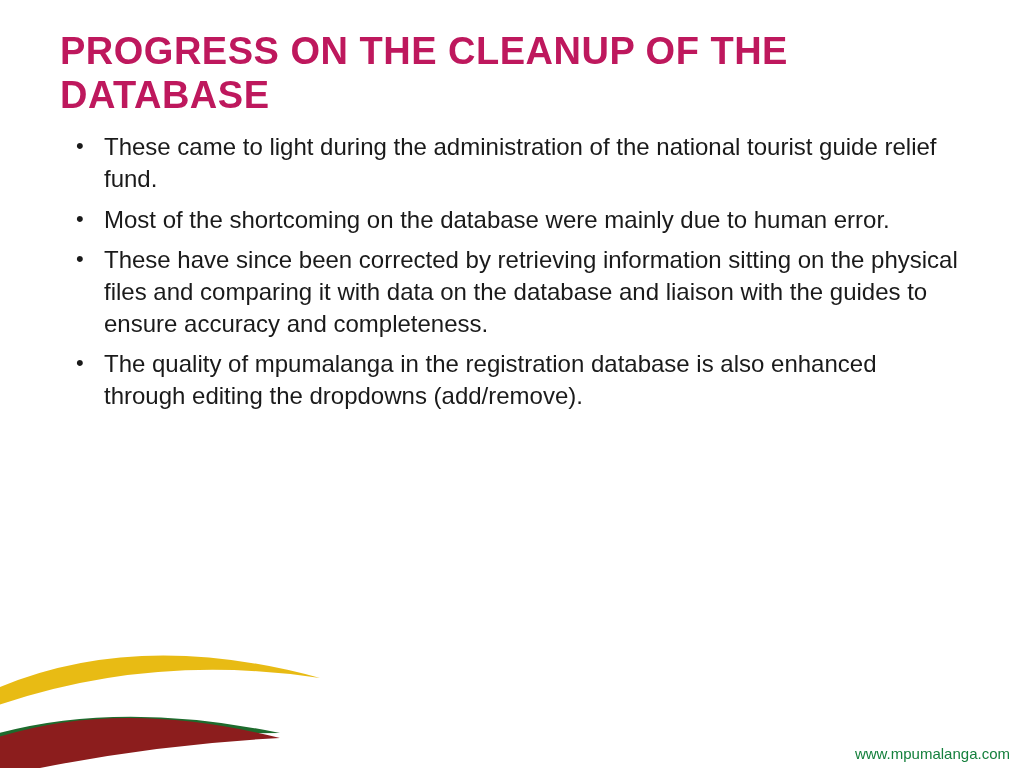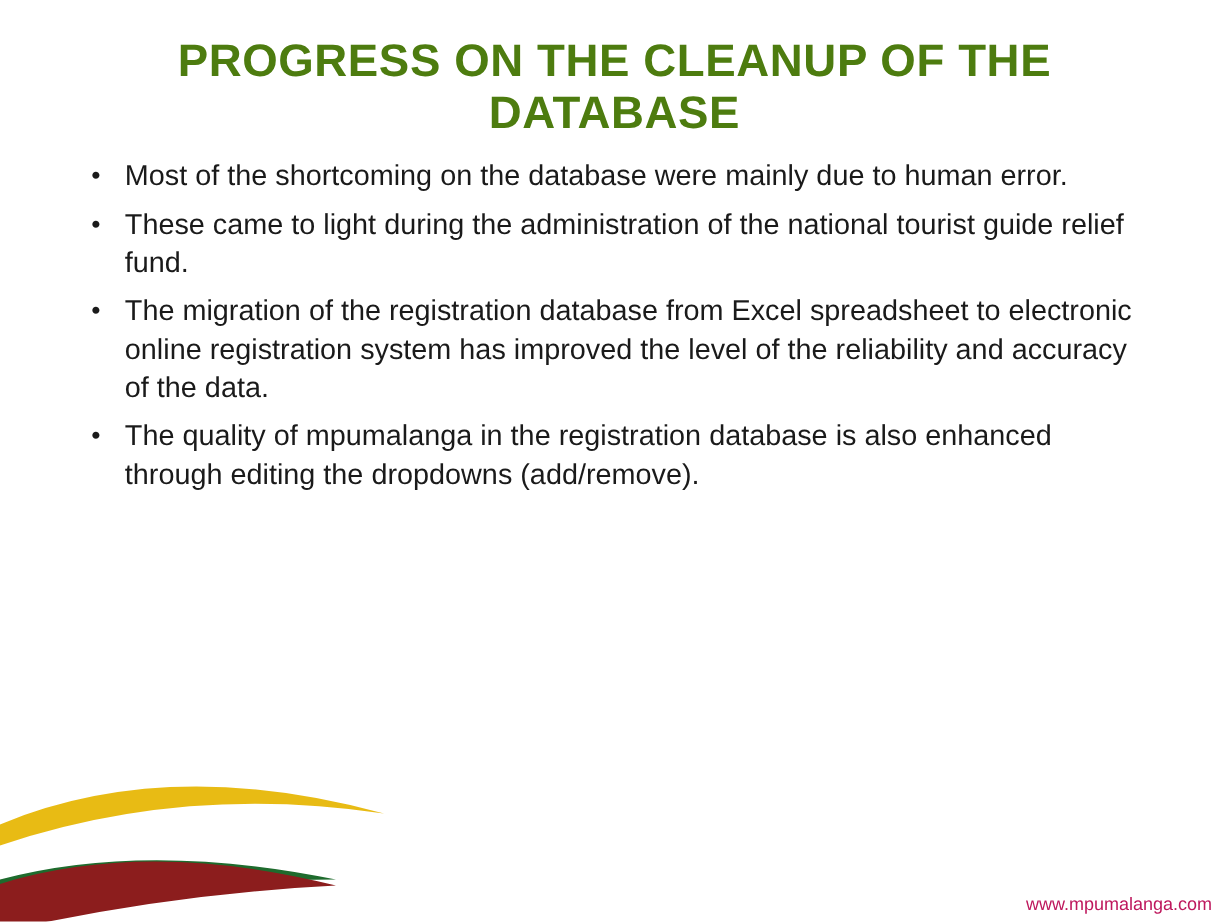--- a/index.html
+++ b/index.html
@@ -9,24 +9,24 @@
     font-family: Arial, Helvetica, sans-serif;
     position: relative;
   }
   .slide {
     width: 1024px;
     height: 768px;
     position: relative;
     padding: 30px 60px 0 60px;
   }
   .title {
-    color: #4d7c0f;
+    color: #be185d;
     font-weight: bold;
     font-size: 38px;
-    text-align: center;
+    text-align: left;
     line-height: 1.15;
     margin-bottom: 14px;
     letter-spacing: 0.5px;
   }
   ul.bullets {
     list-style: none;
     padding-left: 44px;
   }
   ul.bullets li {
     position: relative;
@@ -42,44 +42,44 @@
     left: -28px;
     top: 0;
     font-size: 22px;
     color: #1a1a1a;
   }
   .footer-url {
     position: absolute;
     right: 14px;
     bottom: 6px;
     font-size: 15px;
-    color: #be185d;
+    color: #15803d;
     font-family: Arial, Helvetica, sans-serif;
   }
   
   .swoosh {
     position: absolute;
     pointer-events: none;
   }
   .swoosh svg { display: block; }
   .swoosh-yellow { left: -40px; bottom: 40px; }
   .swoosh-maroon { left: -80px; bottom: -30px; }
   .swoosh-green  { left: -60px; bottom: -10px; }
 </style>
 </head>
 <body>
 
 <div class="slide">
 
   <h1 class="title">PROGRESS ON THE CLEANUP OF THE DATABASE</h1>
 
   <ul class="bullets">
+    <li>These came to light during the administration of the national tourist guide relief fund.</li>
     <li>Most of the shortcoming on the database were mainly due to human error.</li>
-    <li>These came to light during the administration of the national tourist guide relief fund.</li>
-    <li>The migration of the registration database from Excel spreadsheet to electronic online registration system has improved the level of the reliability and accuracy of the data.</li>
+    <li>These have since been corrected by retrieving information sitting on the physical files and comparing it with data on the database and liaison with the guides to ensure accuracy and completeness.</li>
     <li>The quality of mpumalanga in the registration database is also enhanced through editing the dropdowns (add/remove).</li>
   </ul>
 
   <div class="swoosh swoosh-yellow">
     <svg width="360" height="120" viewBox="0 0 360 120">
       <path d="M -20 110 Q 140 10 360 70 Q 160 40 -20 120 Z" fill="#e6b500" fill-opacity="0.92"></path>
     </svg>
   </div>
   <div class="swoosh swoosh-green">
     <svg width="340" height="100" viewBox="0 0 340 100">

